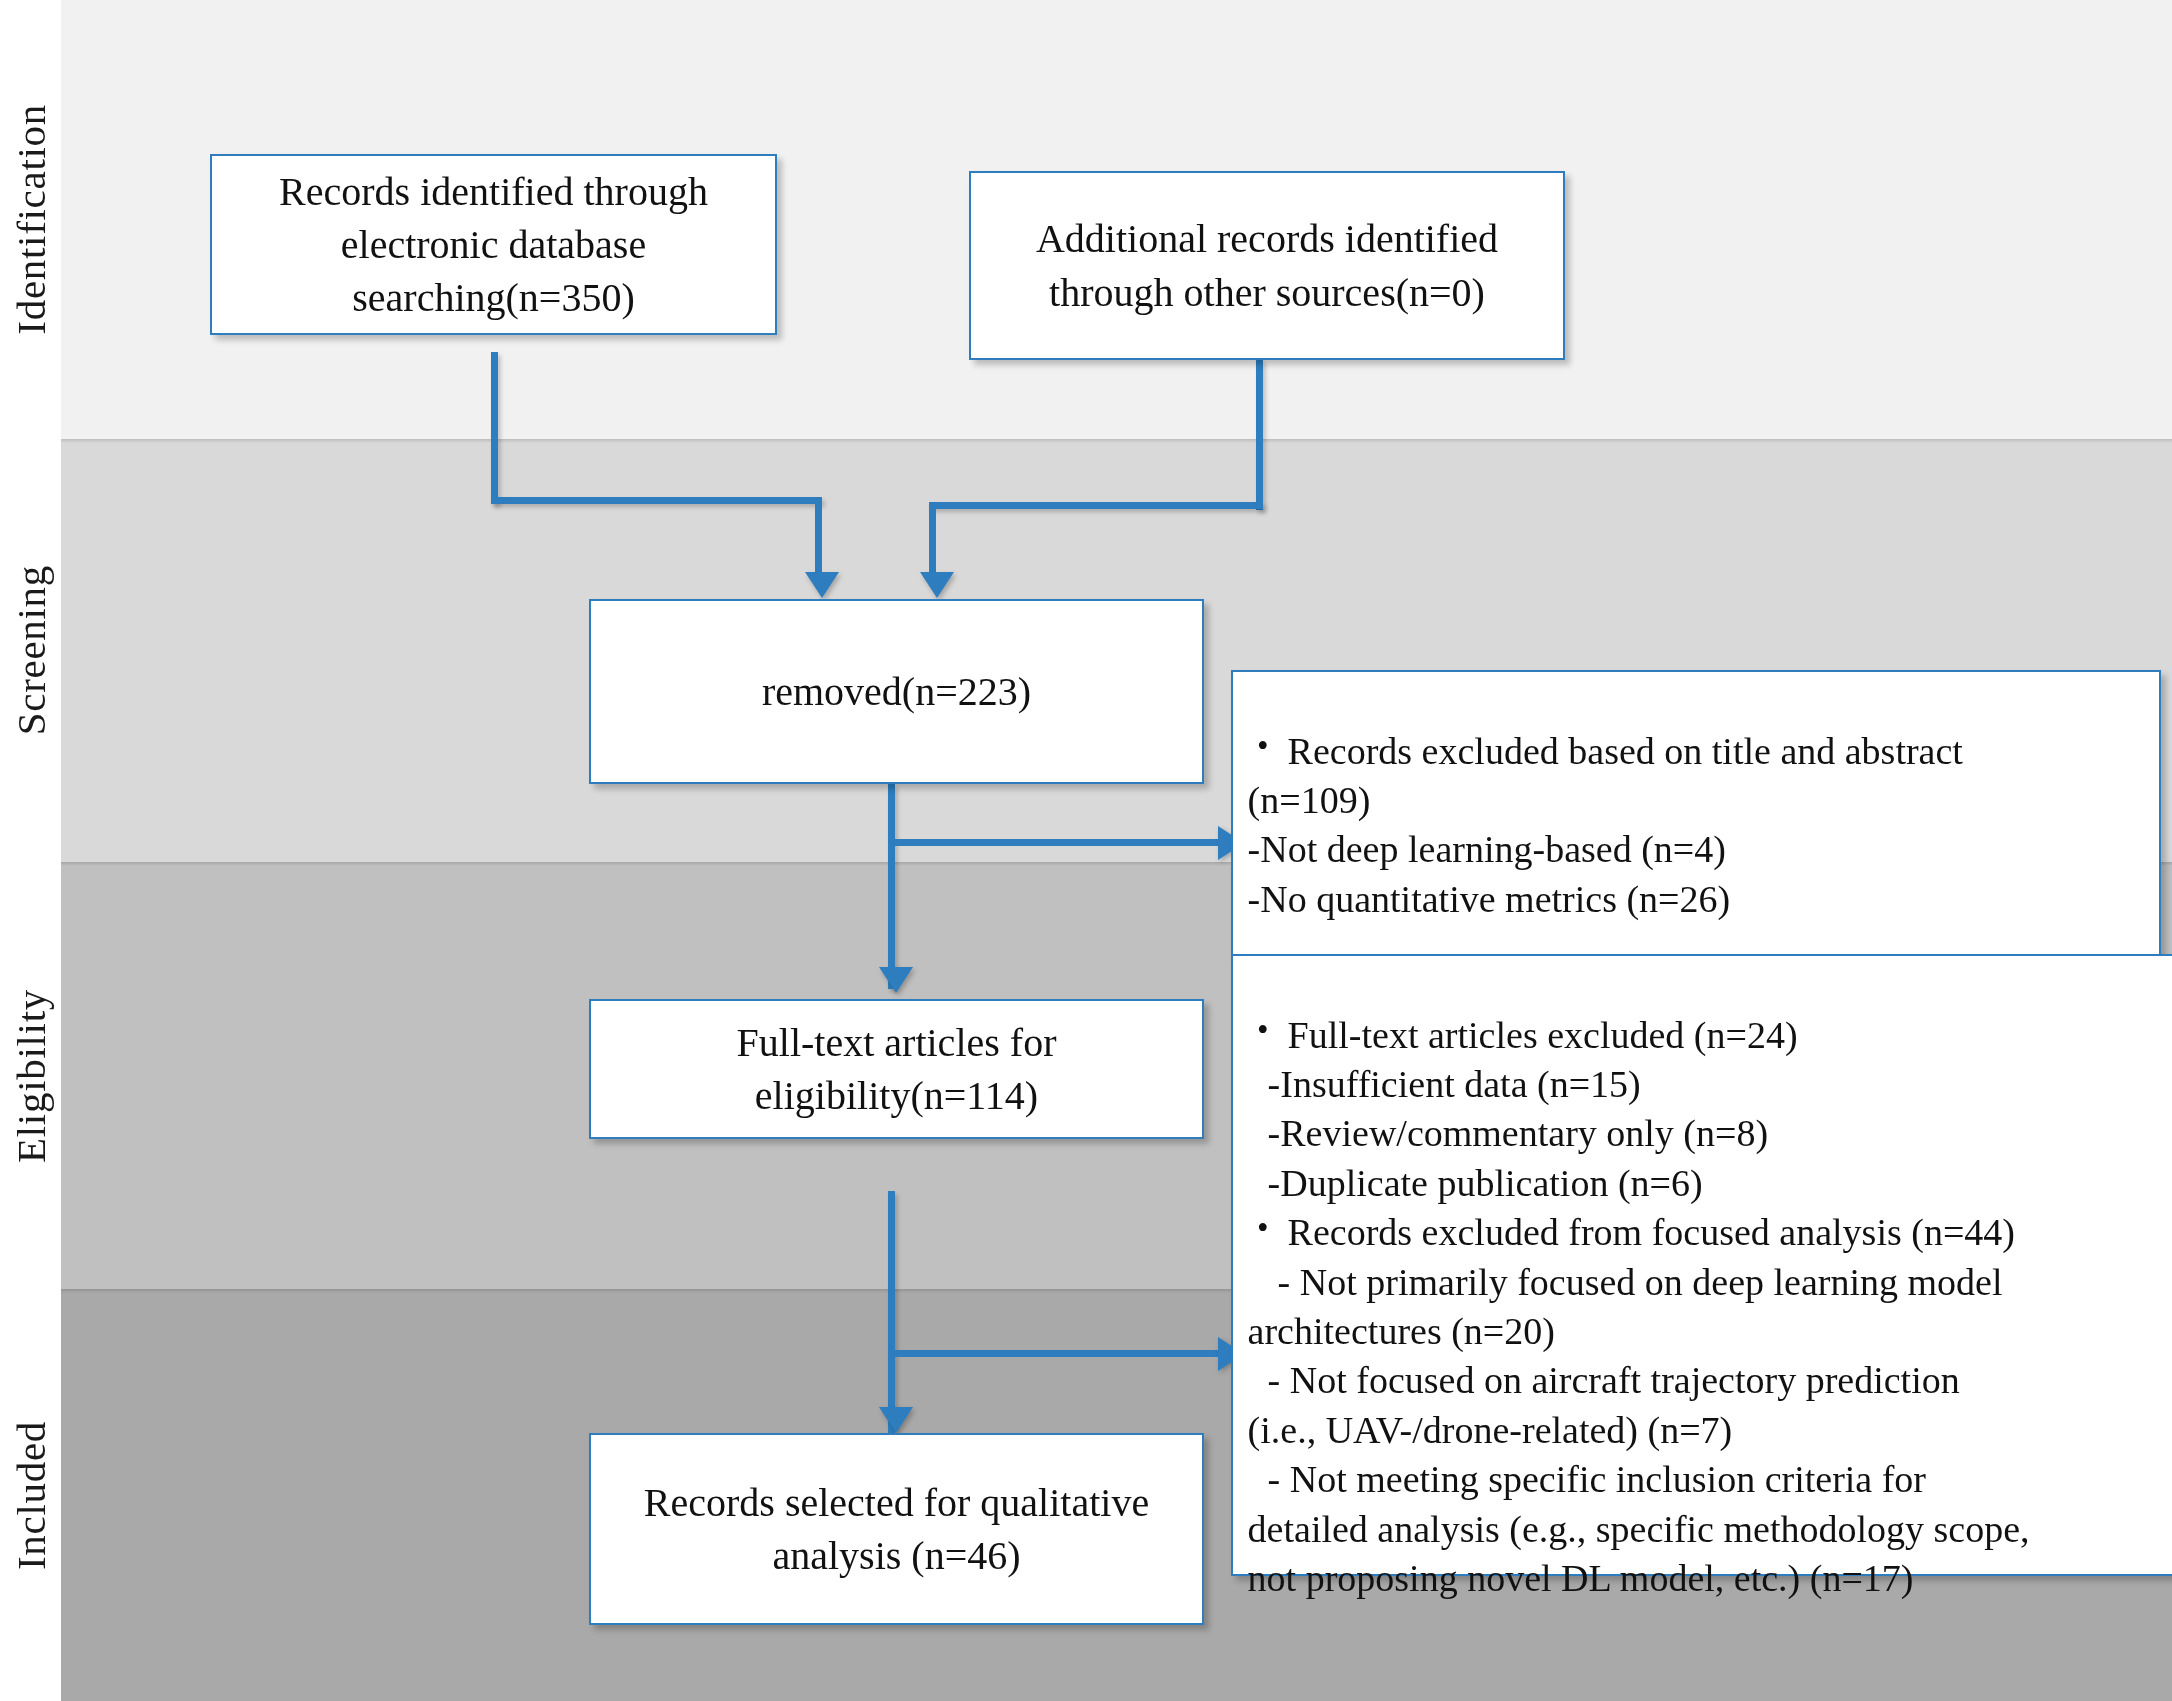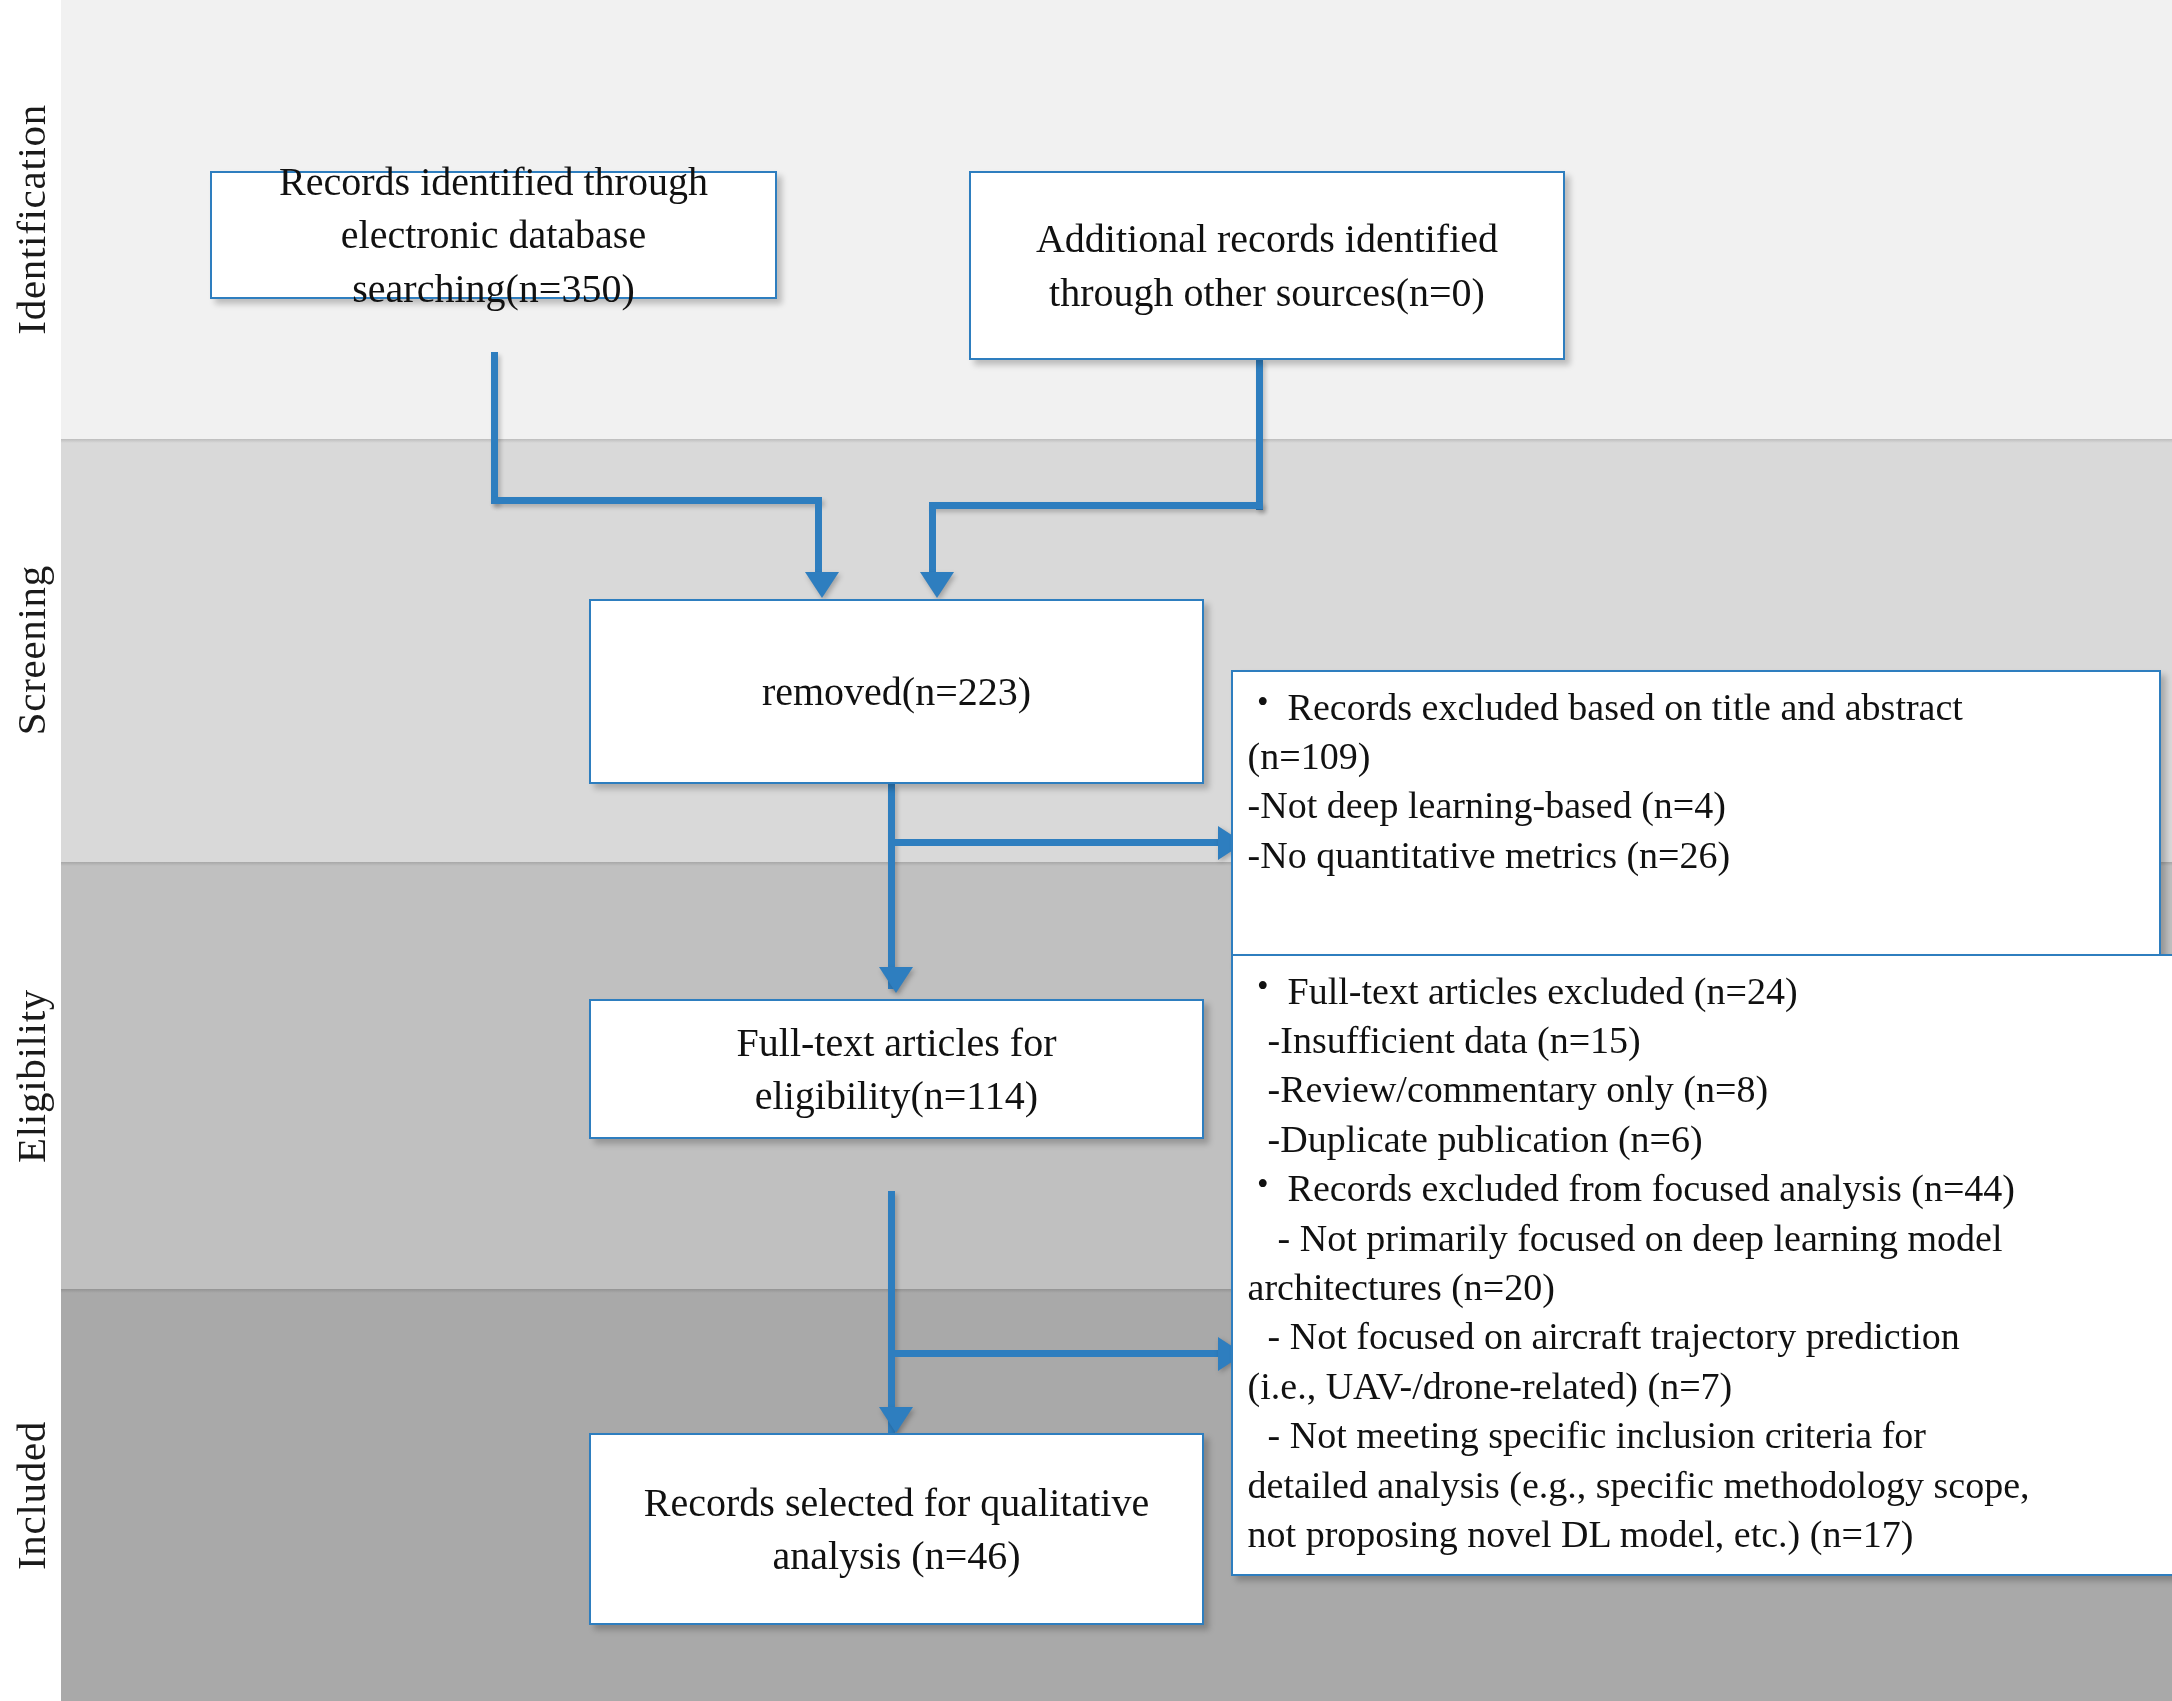--- a/index.html
+++ b/index.html
@@ -50,20 +50,21 @@
     padding:4px 12px;
     box-sizing:border-box;
   }
   .node.excl .node-text{
     align-items:flex-start;
     justify-content:flex-start;
     text-align:left;
     padding:10.6px 13.2px 6.6px 14.6px;
     line-height:1.30;
     font-size:38px;
+    margin-top:44px;
   }
   .excl-line{display:block;width:100%;}
   .excl-line.bullet{
     position:relative;padding-left:40px;
   }
   .excl-line.bullet::before{
     content:"\2022";
     position:absolute;left:9.3px;top:-1.3px;
     font-size:33px;
   }
@@ -130,21 +131,21 @@
 
   <div class="conn h" style="left:888px;top:839px;width:351px"></div>
   <div class="arrow-right" style="left:1218px;top:826px"></div>
 
   <div class="conn v shadowline" style="left:888px;top:1191px;height:242px"></div>
   <div class="arrow-down" style="left:879px;top:1407px"></div>
 
   <div class="conn h" style="left:888px;top:1350px;width:351px"></div>
   <div class="arrow-right" style="left:1218px;top:1337px"></div>
 
-  <div class="node" style="left:210px;top:171px;width:567px;height:128px">
+  <div class="node" style="left:210px;top:154px;width:567px;height:181px">
     <div class="node-text">
       <span>Records identified through</span>
       <span>electronic database</span>
       <span>searching(n=350)</span>
     </div>
   </div>
 
   <div class="node" style="left:969px;top:171px;width:596px;height:189px">
     <div class="node-text">
       <span>Additional records identified</span>

